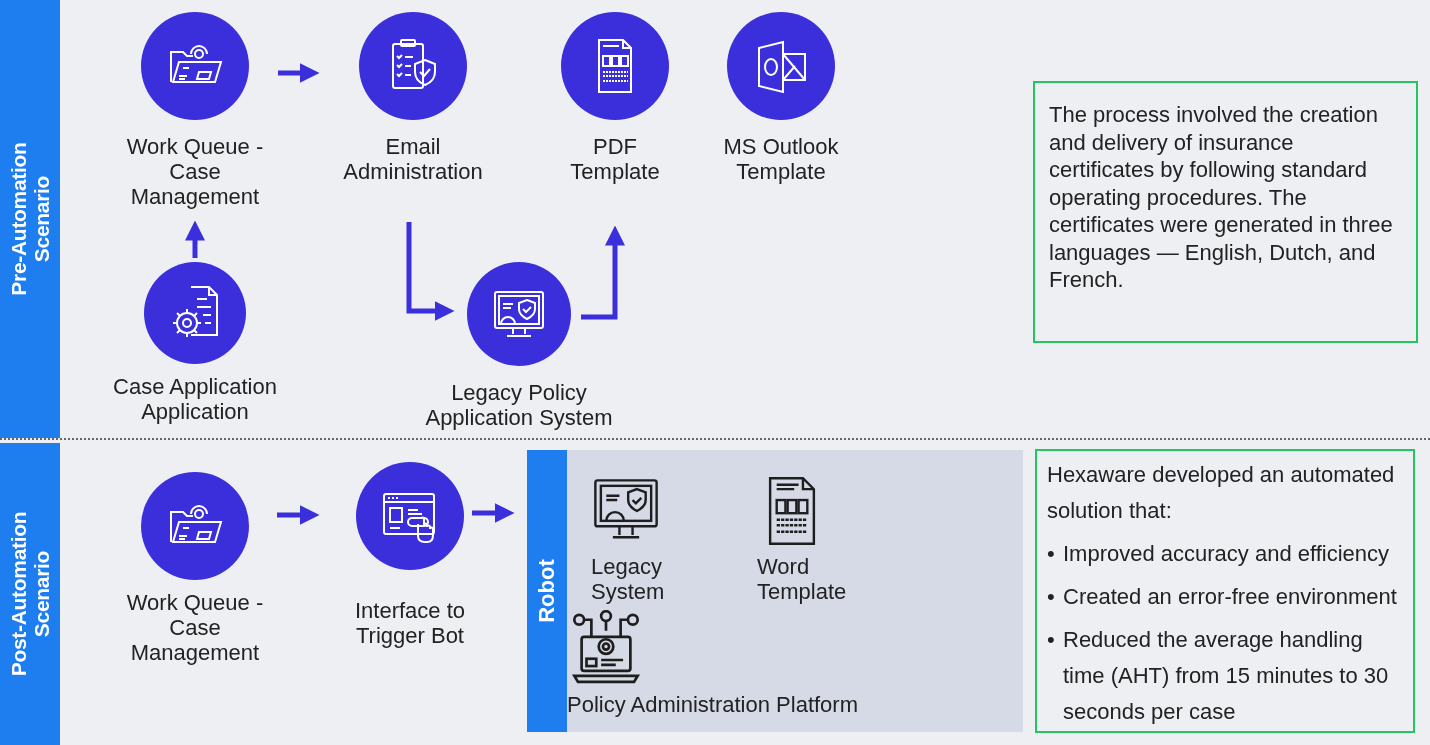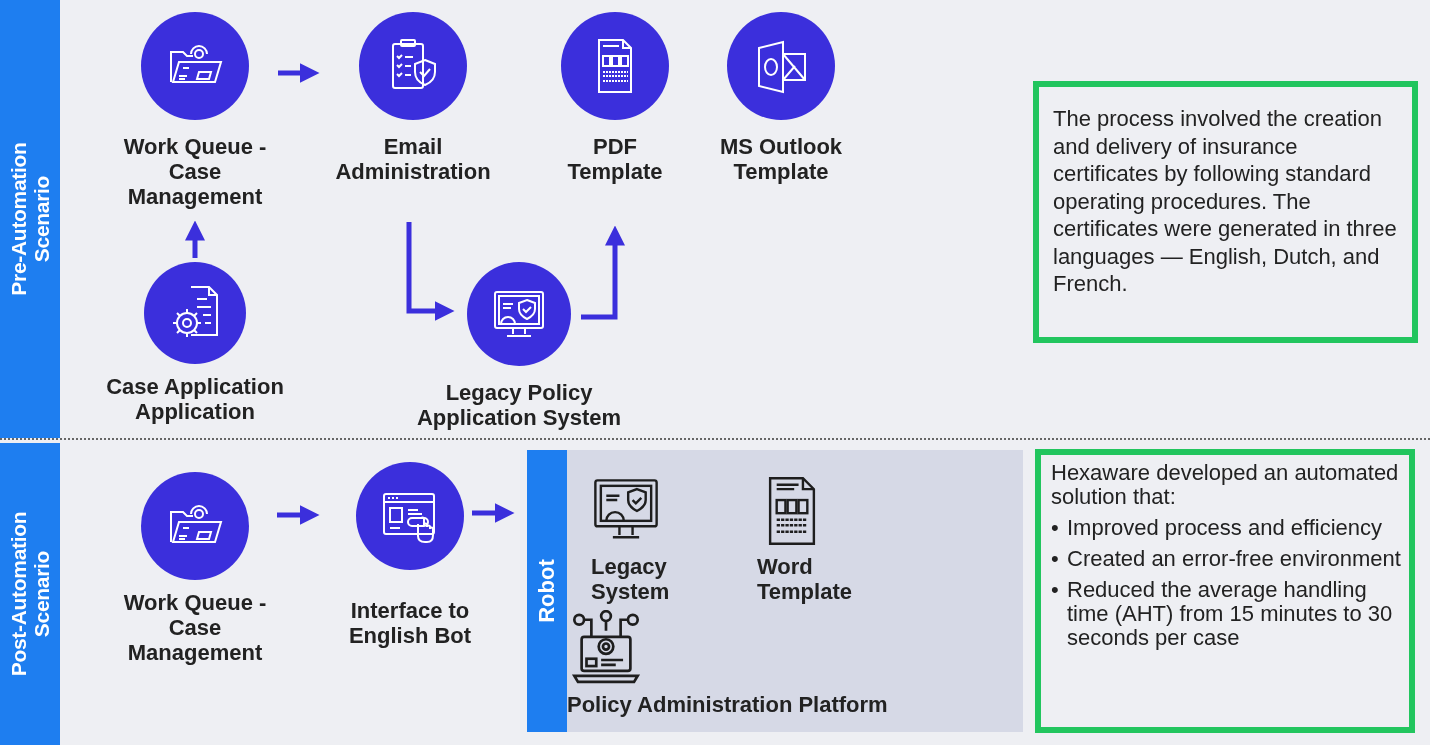--- a/index.html
+++ b/index.html
@@ -11,25 +11,25 @@
   .side-band.post { top: 443px; height: 302px; }
   .side-label { position: absolute; left: 30px; top: 50%; transform: translate(-50%, -50%) rotate(-90deg);
     color: #fff; font-weight: bold; font-size: 21px; line-height: 23px; text-align: center; white-space: nowrap;
     font-family: "Liberation Sans", sans-serif; letter-spacing: -0.3px; }
 
   .divider { position: absolute; left: 0; top: 438px; width: 1430px; border-top: 2px dotted #666; }
 
   .node { position: absolute; text-align: center; }
   .circle { width: 108px; height: 108px; border-radius: 50%; background: #3b2fdc; margin: 0 auto; display: flex; align-items: center; justify-content: center; }
   .circle svg { width: 64px; height: 64px; }
-  .node-label { font-weight: bold; font-size: 22px; line-height: 25px; color: #222; margin-top: 14px; white-space: nowrap; }
+  .node-label { font-weight: normal; font-size: 22px; line-height: 25px; color: #222; margin-top: 14px; white-space: nowrap; }
 
   .arrow { position: absolute; }
 
-  .info-box { position: absolute; border: 6px solid #22c55e; background: #eeeff3; font-size: 22px; line-height: 27.5px; color: #222; }
+  .info-box { position: absolute; border: 2px solid #22c55e; background: #eeeff3; font-size: 22px; line-height: 27.5px; color: #222; }
   .info-box p { margin: 0; }
   .info-box ul { list-style: none; }
   .info-box li { position: relative; padding-left: 16px; margin-top: 7px; }
   .info-box li::before { content: "•"; position: absolute; left: 0; top: 0; }
 
   .robot-panel { position: absolute; left: 527px; top: 450px; width: 496px; height: 282px; background: #d6d9e6; }
   .robot-band { position: absolute; left: 0; top: 0; width: 40px; height: 100%; background: #1e7ef0; }
   .robot-label { position: absolute; left: 20px; top: 50%; transform: translate(-50%, -50%) rotate(-90deg); color: #fff; font-weight: bold; font-size: 22px; white-space: nowrap; }
   .robot-node { position: absolute; text-align: left; }
   .robot-node svg { width: 70px; height: 70px; }
@@ -206,21 +206,21 @@
         <path d="M6 18 h50"></path>
         <path d="M10 14 h2 M14 14 h2 M18 14 h2"></path>
       <rect x="12" y="24" width="12" height="14"></rect>
         <path d="M30 26 h10 M30 30 h14 M12 44 h10"></path>
       <rect x="30" y="34" width="20" height="8" rx="4"></rect>
       <path d="M40 40 v12 c0 4 3 6 7 6 h2 c4 0 6-3 6-7 v-6 c0-2-3-2-3 0 v-2 c0-2-3-2-3 0 v-2 c0-2-3-2-3 0 v-6 c0-2-3-2-3 0"></path>
     </svg>
   </div>
   <div class="node-label" style="margin-top:28px;">
     <div>Interface to</div>
-    <div>English Bot</div>
+    <div>Trigger Bot</div>
   </div>
 </div>
 
 <div class="robot-panel">
   <div class="robot-band">
     <div class="robot-label">Robot</div>
   </div>
 
   <div class="robot-node" style="left:64px;top:26px;width:120px;">
     <svg viewBox="0 0 64 64" fill="none" stroke="#1e1e1e" stroke-width="2.2">
@@ -267,20 +267,20 @@
         <circle cx="32" cy="30" r="2.5"></circle>
       <rect x="16" y="40" width="8" height="6"></rect>
         <path d="M28 41 h18 M28 45 h12"></path>
     </svg>
     <div class="node-label" style="margin-top:0;">
       <div>Policy Administration Platform</div>
     </div>
   </div>
 </div>
 
-<div class="info-box" style="left:1035px;top:449px;width:380px;height:284px;padding:6px 8px 0 10px;line-height:24px;">
+<div class="info-box" style="left:1035px;top:449px;width:380px;height:284px;padding:6px 8px 0 10px;line-height:36px;">
   <p>Hexaware developed an automated solution that:</p>
   <ul>
-    <li>Improved process and efficiency</li>
+    <li>Improved accuracy and efficiency</li>
     <li>Created an error-free environment</li>
     <li>Reduced the average handling time (AHT) from 15 minutes to 30 seconds per case</li>
   </ul>
 </div>
 
 </body></html>

